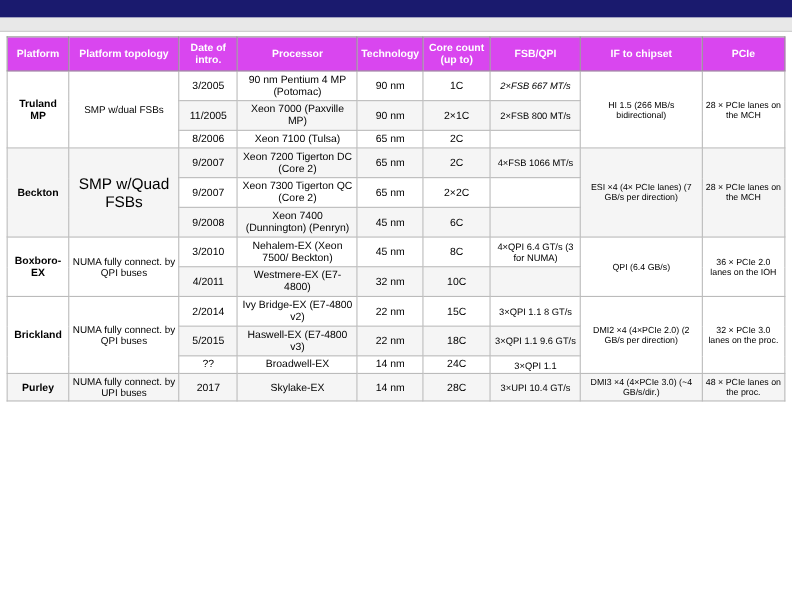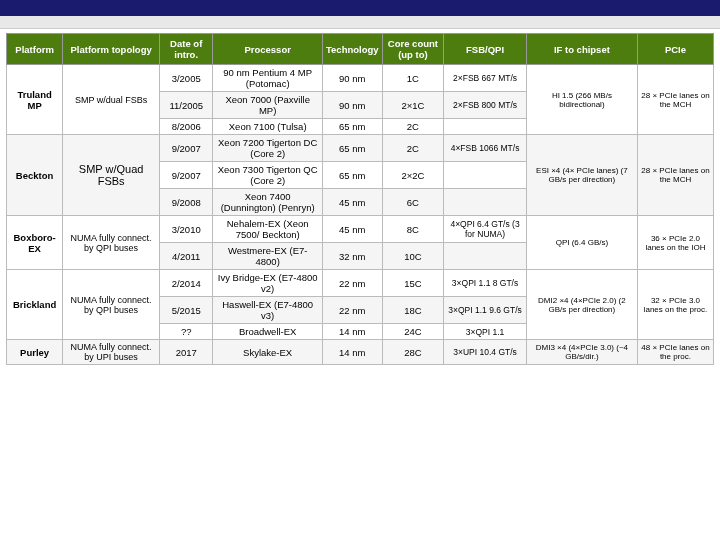--- a/index.html
+++ b/index.html
@@ -27,21 +27,21 @@
     .table-wrap {
       padding: 4px 6px;
       overflow: auto;
     }
     table {
       border-collapse: collapse;
       width: 100%;
       font-size: 9.5px;
     }
     th {
-      background: #4d7c0f;
+      background: #d946ef;
       color: #fff;
       text-align: center;
       padding: 4px 3px;
       border: 1px solid #999;
       vertical-align: middle;
       font-size: 9.5px;
     }
     td {
       border: 1px solid #bbb;
       padding: 2px 3px;
@@ -82,41 +82,41 @@
         </tr>
     </thead>
     <tbody id="table-body">
         <tr class="row-truland">
           <td rowspan="3" style="font-weight: bold;">Truland MP</td>
           <td rowspan="3" style="font-size: 9px;">SMP w/dual FSBs</td>
           <td>3/2005</td>
           <td>90 nm Pentium 4 MP (Potomac)</td>
           <td>90 nm</td>
           <td>1C</td>
-          <td style="font-size: 8.5px;">2×FSB 667 MT/s</td>
+          <td style="font-size: 8.5px; font-style: italic;">2×FSB 667 MT/s</td>
           <td rowspan="3" style="font-size: 8px;">HI 1.5 (266 MB/s bidirectional)</td>
           <td rowspan="3" style="font-size: 8px;">28 × PCIe lanes on the MCH</td>
         </tr>
         <tr class="row-truland">
           <td>11/2005</td>
           <td>Xeon 7000 (Paxville MP)</td>
           <td>90 nm</td>
           <td>2×1C</td>
           <td style="font-size: 8.5px;">2×FSB 800 MT/s</td>
         </tr>
         <tr class="row-truland">
           <td>8/2006</td>
           <td>Xeon 7100 (Tulsa)</td>
           <td>65 nm</td>
           <td>2C</td>
           <td style="font-size: 8.5px;"></td>
         </tr>
         <tr class="row-caneland">
           <td rowspan="3" style="font-weight: bold;">Beckton</td>
-          <td rowspan="3" style="font-size: 11px;">SMP w/Quad FSBs</td>
+          <td rowspan="3" style="font-size: 14px;">SMP w/Quad FSBs</td>
           <td>9/2007</td>
           <td>Xeon 7200 Tigerton DC (Core 2)</td>
           <td>65 nm</td>
           <td>2C</td>
           <td style="font-size: 8.5px; margin-top: 24px;">4×FSB 1066 MT/s</td>
           <td rowspan="3" style="font-size: 8px;">ESI ×4 (4× PCIe lanes) (7 GB/s per direction)</td>
           <td rowspan="3" style="font-size: 8px;">28 × PCIe lanes on the MCH</td>
         </tr>
         <tr class="row-caneland">
           <td>9/2007</td>

